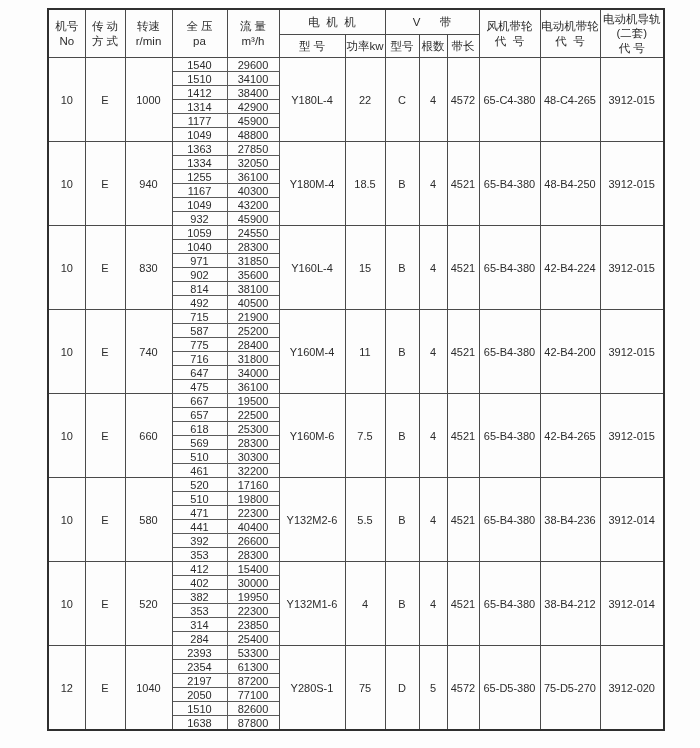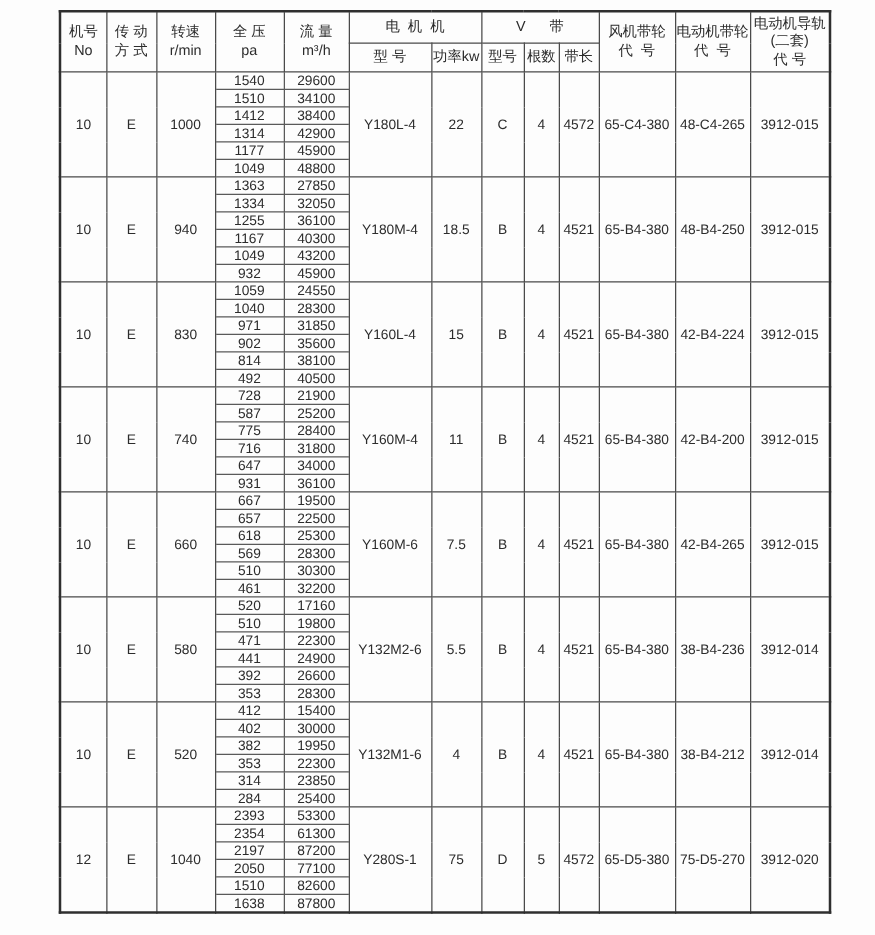--- a/index.html
+++ b/index.html
@@ -184,21 +184,21 @@
           <td class="sub">38100</td>
         </tr>
         <tr>
           <td class="sub">492</td>
           <td class="sub">40500</td>
         </tr>
         <tr>
           <td rowspan="6">10</td>
           <td rowspan="6">E</td>
           <td rowspan="6">740</td>
-          <td class="sub">728</td>
+          <td class="sub">715</td>
           <td class="sub">21900</td>
           <td rowspan="6">Y160M-4</td>
           <td rowspan="6">11</td>
           <td rowspan="6">B</td>
           <td rowspan="6">4</td>
           <td rowspan="6">4521</td>
           <td rowspan="6">65-B4-380</td>
           <td rowspan="6">42-B4-200</td>
           <td rowspan="6">3912-015</td>
         </tr>
@@ -212,21 +212,21 @@
         </tr>
         <tr>
           <td class="sub">716</td>
           <td class="sub">31800</td>
         </tr>
         <tr>
           <td class="sub">647</td>
           <td class="sub">34000</td>
         </tr>
         <tr>
-          <td class="sub">931</td>
+          <td class="sub">475</td>
           <td class="sub">36100</td>
         </tr>
         <tr>
           <td rowspan="6">10</td>
           <td rowspan="6">E</td>
           <td rowspan="6">660</td>
           <td class="sub">667</td>
           <td class="sub">19500</td>
           <td rowspan="6">Y160M-6</td>
           <td rowspan="6">7.5</td>
@@ -275,21 +275,21 @@
         <tr>
           <td class="sub">510</td>
           <td class="sub">19800</td>
         </tr>
         <tr>
           <td class="sub">471</td>
           <td class="sub">22300</td>
         </tr>
         <tr>
           <td class="sub">441</td>
-          <td class="sub">24900</td>
+          <td class="sub">40400</td>
         </tr>
         <tr>
           <td class="sub">392</td>
           <td class="sub">26600</td>
         </tr>
         <tr>
           <td class="sub">353</td>
           <td class="sub">28300</td>
         </tr>
         <tr>

